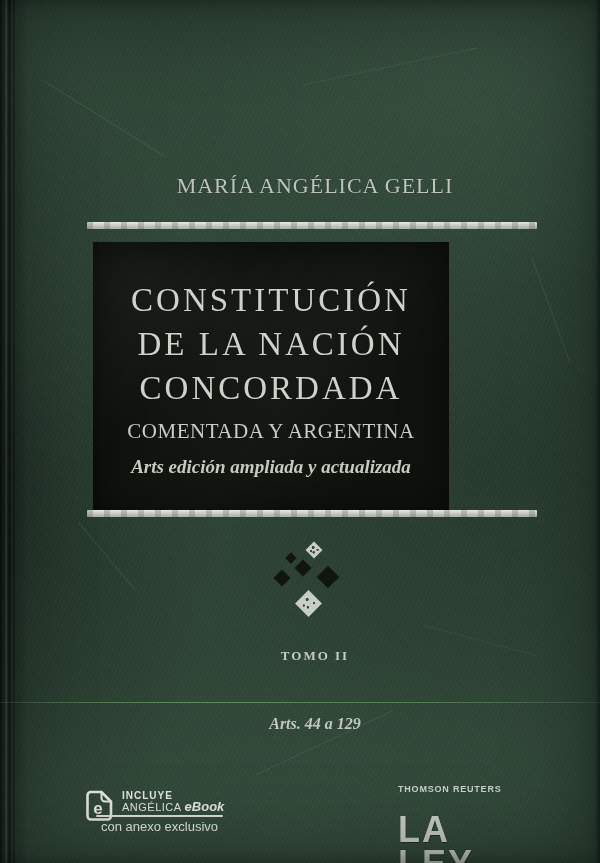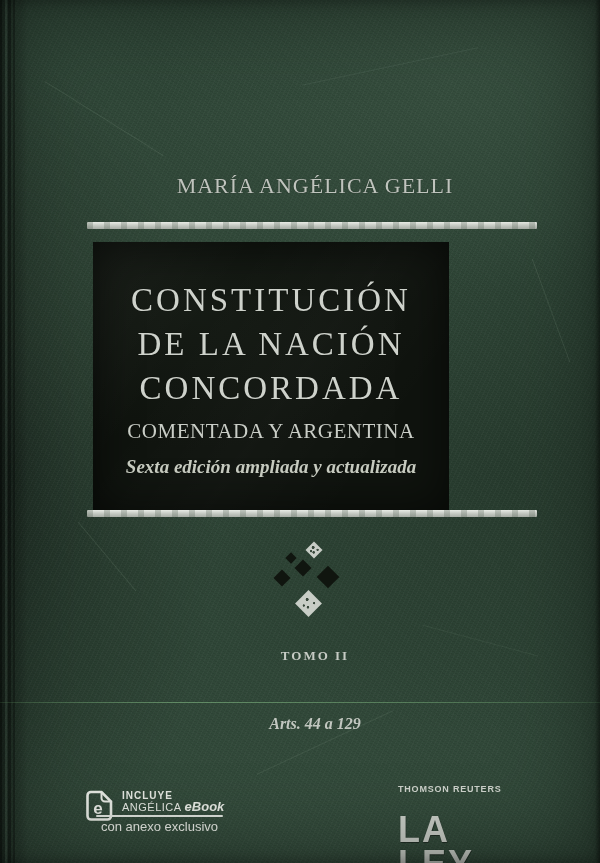--- a/index.html
+++ b/index.html
@@ -120,21 +120,21 @@
   <div class="author">MARÍA ANGÉLICA GELLI</div>
 
   <div class="band band-top"></div>
 
   <div class="panel">
     <div class="panel-pad">
       <div class="title-line">CONSTITUCIÓN</div>
       <div class="title-line">DE LA NACIÓN</div>
       <div class="title-line">CONCORDADA</div>
       <div class="subtitle">COMENTADA Y ARGENTINA</div>
-      <div class="edition">Sexta edición ampliada y actualizada</div>
+      <div class="edition">Arts edición ampliada y actualizada</div>
     </div>
   </div>
 
   <div class="band band-bottom"></div>
 
   <div>
     <div class="diamond dm-silver d1"></div>
     <div class="diamond dm-black d2"></div>
     <div class="diamond dm-black d3"></div>
     <div class="diamond dm-black d4"></div>

